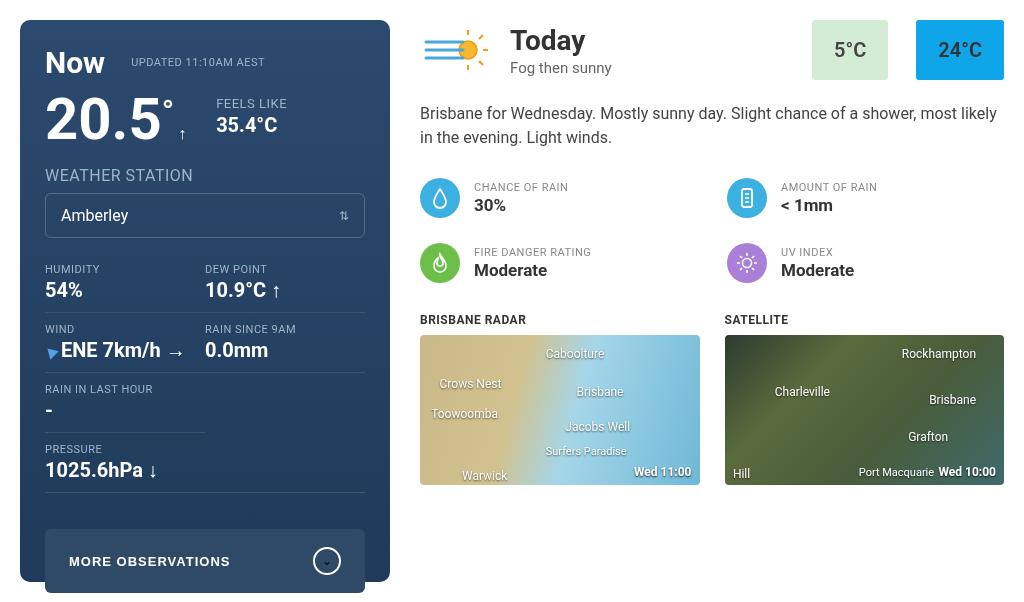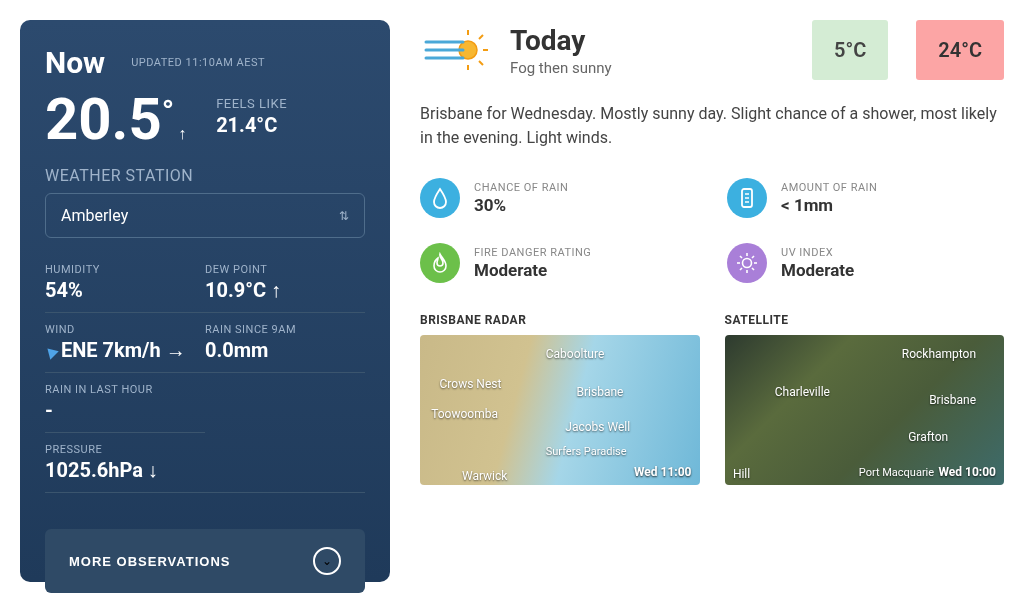--- a/index.html
+++ b/index.html
@@ -97,21 +97,21 @@
 .today-text { flex: 1; }
 .today-title { font-size: 28px; font-weight: 700; color: #333; }
 .today-sub { font-size: 15px; color: #666; margin-top: 2px; }
 .temp-pill {
   padding: 18px 22px;
   font-size: 20px;
   font-weight: 600;
   border-radius: 3px;
 }
 .temp-min { background: #d4ecd4; color: #444; }
-.temp-max { background: #fca5a5; color: #333; margin-left: 8px; }
+.temp-max { background: #0ea5e9; color: #333; margin-left: 8px; }
 
 .forecast-text { font-size: 16px; color: #444; margin-top: 22px; line-height: 1.5; }
 
 .stats-grid { display: grid; grid-template-columns: 1fr 1fr; gap: 25px 30px; margin-top: 28px; }
 .stat-item { display: flex; align-items: center; gap: 14px; }
 .stat-icon { width: 40px; height: 40px; border-radius: 50%; display: flex; align-items: center; justify-content: center; flex-shrink: 0; }
 .stat-icon.blue { background: #3cb0e0; }
 .stat-icon.green { background: #6cc04a; }
 .stat-icon.purple { background: #a97fd8; }
 .stat-label { font-size: 11px; color: #888; letter-spacing: 0.5px; }
@@ -147,21 +147,21 @@
   <div class="now-header">
     <span class="now-title">Now</span>
     <span class="updated">UPDATED 11:10AM AEST</span>
   </div>
   <div class="temp-row">
     <div class="main-temp">
       <span>20.5</span><span class="deg">°</span><span class="trend-arrow">↑</span>
     </div>
     <div style="padding-top:6px;">
       <div class="feels">FEELS LIKE</div>
-      <div class="feels-val">21.4°C</div>
+      <div class="feels-val">35.4°C</div>
     </div>
   </div>
 
   <div class="station-label">WEATHER STATION</div>
   <div class="station-select">
     <span>Amberley</span>
     <span class="select-chevron">⇅</span>
   </div>
 
   <div class="obs-grid">

